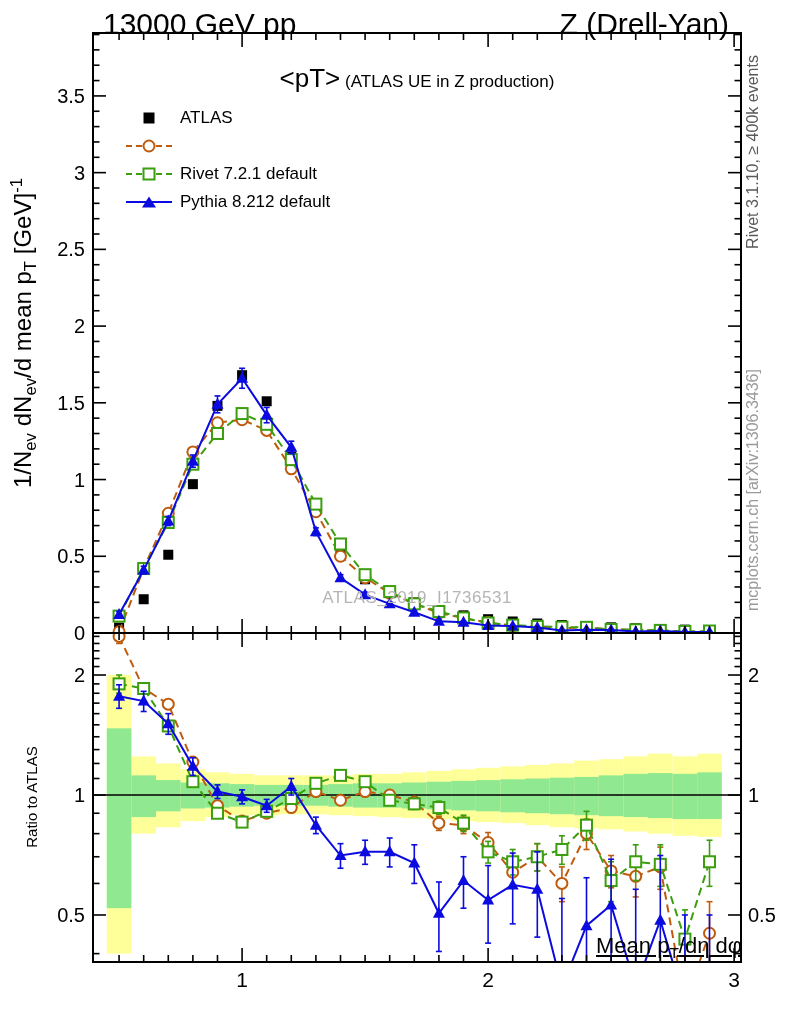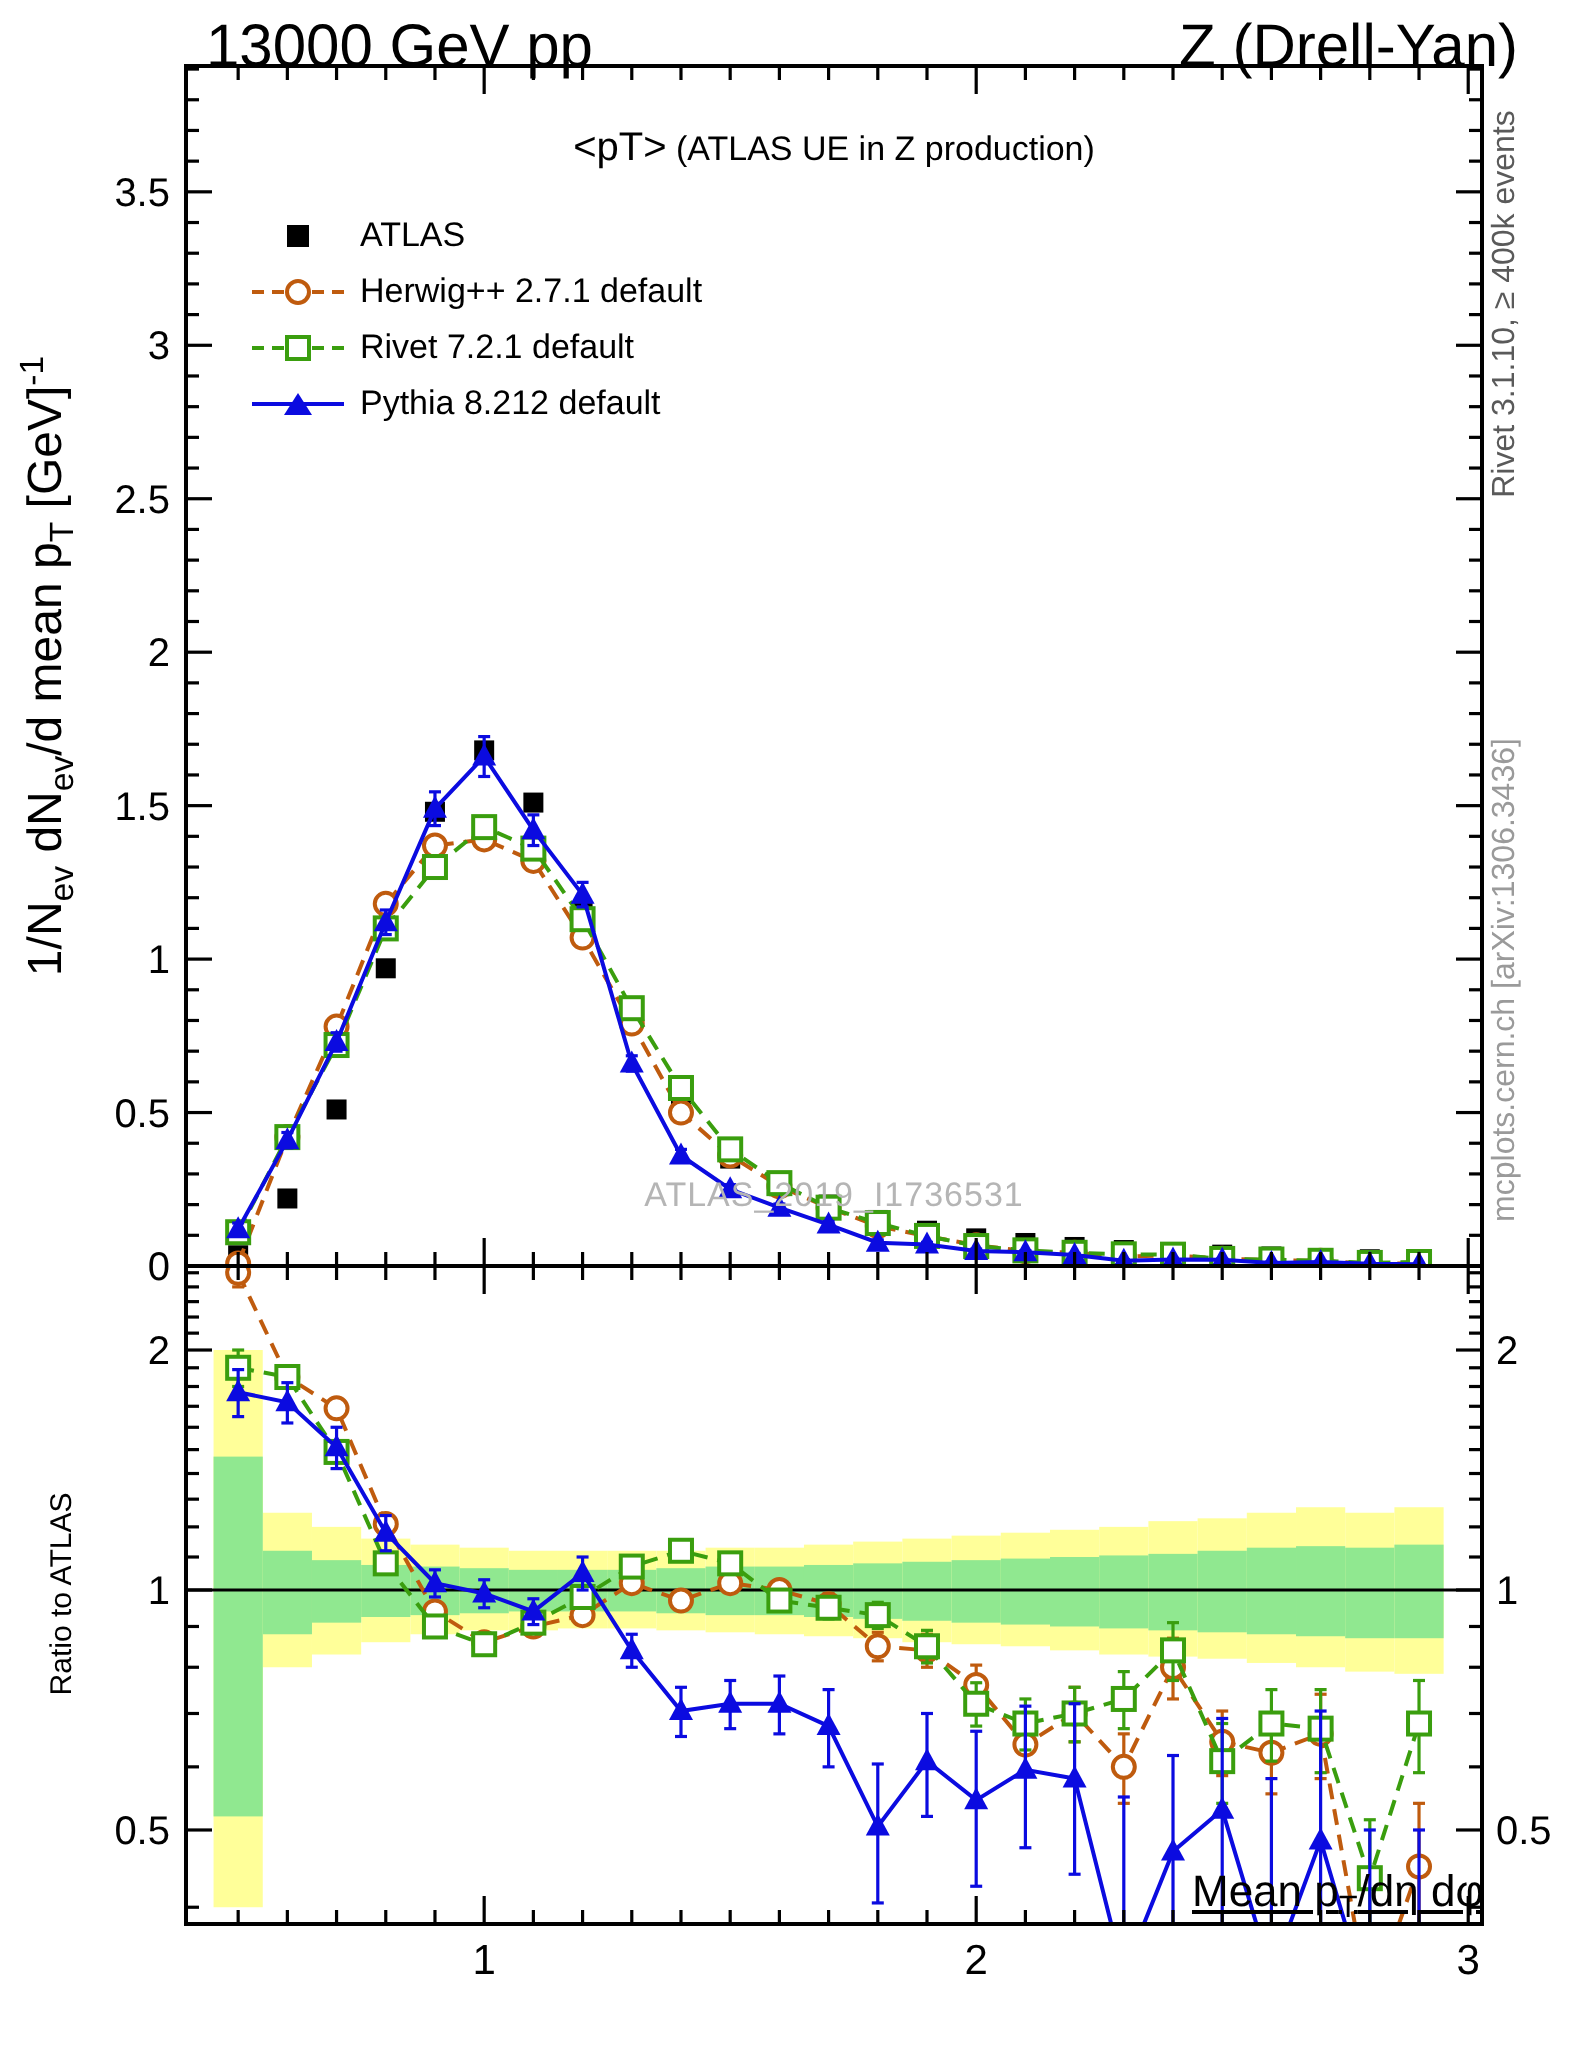--- a/index.html
+++ b/index.html
@@ -1,21 +1,21 @@
 <!DOCTYPE html>
 <html><head>
 <meta charset="utf-8">
 <style>
   html,body{margin:0;padding:0;background:#fff;}
   body{font-family:"Liberation Sans","DejaVu Sans",sans-serif;color:#000;}
   #page{position:relative;width:786px;height:1024px;background:#fff;overflow:hidden;}
   .abs{position:absolute;}
   .hdr{font-size:30px;white-space:nowrap;}
   .ptitle{font-size:17px;text-align:center;white-space:nowrap;}
-  .ptitle .big{font-size:20px;}
+  .ptitle .big{font-size:26px;}
   .rot{transform:translate(-50%,-50%) rotate(-90deg);white-space:nowrap;}
   .ylab-main{font-size:24px;}
   .ylab-ratio{font-size:15px;}
   .xlab{font-size:22px;white-space:nowrap;}
   .note-top{font-size:16px;color:#5a5a5a;}
   .note-bot{font-size:16px;color:#9a9a9a;}
   .wmark{font-size:17px;color:#b5b5b5;text-align:center;letter-spacing:.5px;}
   sub{font-size:70%;} sup{font-size:70%;}
   
   .legend{position:absolute;left:126px;top:104px;}
@@ -28,21 +28,21 @@
   .lmark .fsq{position:absolute;left:50%;top:50%;width:11px;height:11px;background:#000;transform:translate(-50%,-50%);}
   .lmark .tri{position:absolute;left:50%;top:50%;width:0;height:0;border-left:7px solid transparent;border-right:7px solid transparent;border-bottom:11px solid #00c;transform:translate(-50%,-50%);}
   .ltext{font-size:17px;margin-left:8px;white-space:nowrap;}
 </style>
 </head>
 <body>
 
 <div id="page">
 
   <div class="abs hdr" style="left:103px;top:7px;">13000 GeV pp</div>
-  <div class="abs hdr" style="right:27px;top:7px;">Z (Drell-Yan)</div>
+  <div class="abs hdr" style="right:57px;top:7px;">Z (Drell-Yan)</div>
 
   <svg id="chart" class="abs" style="left:0;top:0;" width="786" height="1024">
       <defs>
         <clipPath id="cm">
           <rect x="93" y="33" width="648" height="600"></rect>
         </clipPath>
         <clipPath id="cr">
           <rect x="93" y="633" width="648" height="329"></rect>
         </clipPath>
       </defs>
@@ -840,21 +840,20 @@
       <span class="lmark">
           <span class="fsq" style="background: rgb(0, 0, 0);"></span>
         </span>
       <span class="ltext">ATLAS</span>
     </div>
     <div class="lrow">
       <span class="lmark">
           <span class="line dash" style="border-top-color: rgb(191, 91, 14);"></span>
           <span class="circ" style="border-color: rgb(191, 91, 14);"></span>
         </span>
-      <span class="ltext">Herwig++ 2.7.1 default</span>
     </div>
     <div class="lrow">
       <span class="lmark">
           <span class="line dash" style="border-top-color: rgb(58, 158, 14);"></span>
           <span class="sq" style="border-color: rgb(58, 158, 14);"></span>
         </span>
       <span class="ltext">Rivet 7.2.1 default</span>
     </div>
     <div class="lrow">
       <span class="lmark">

